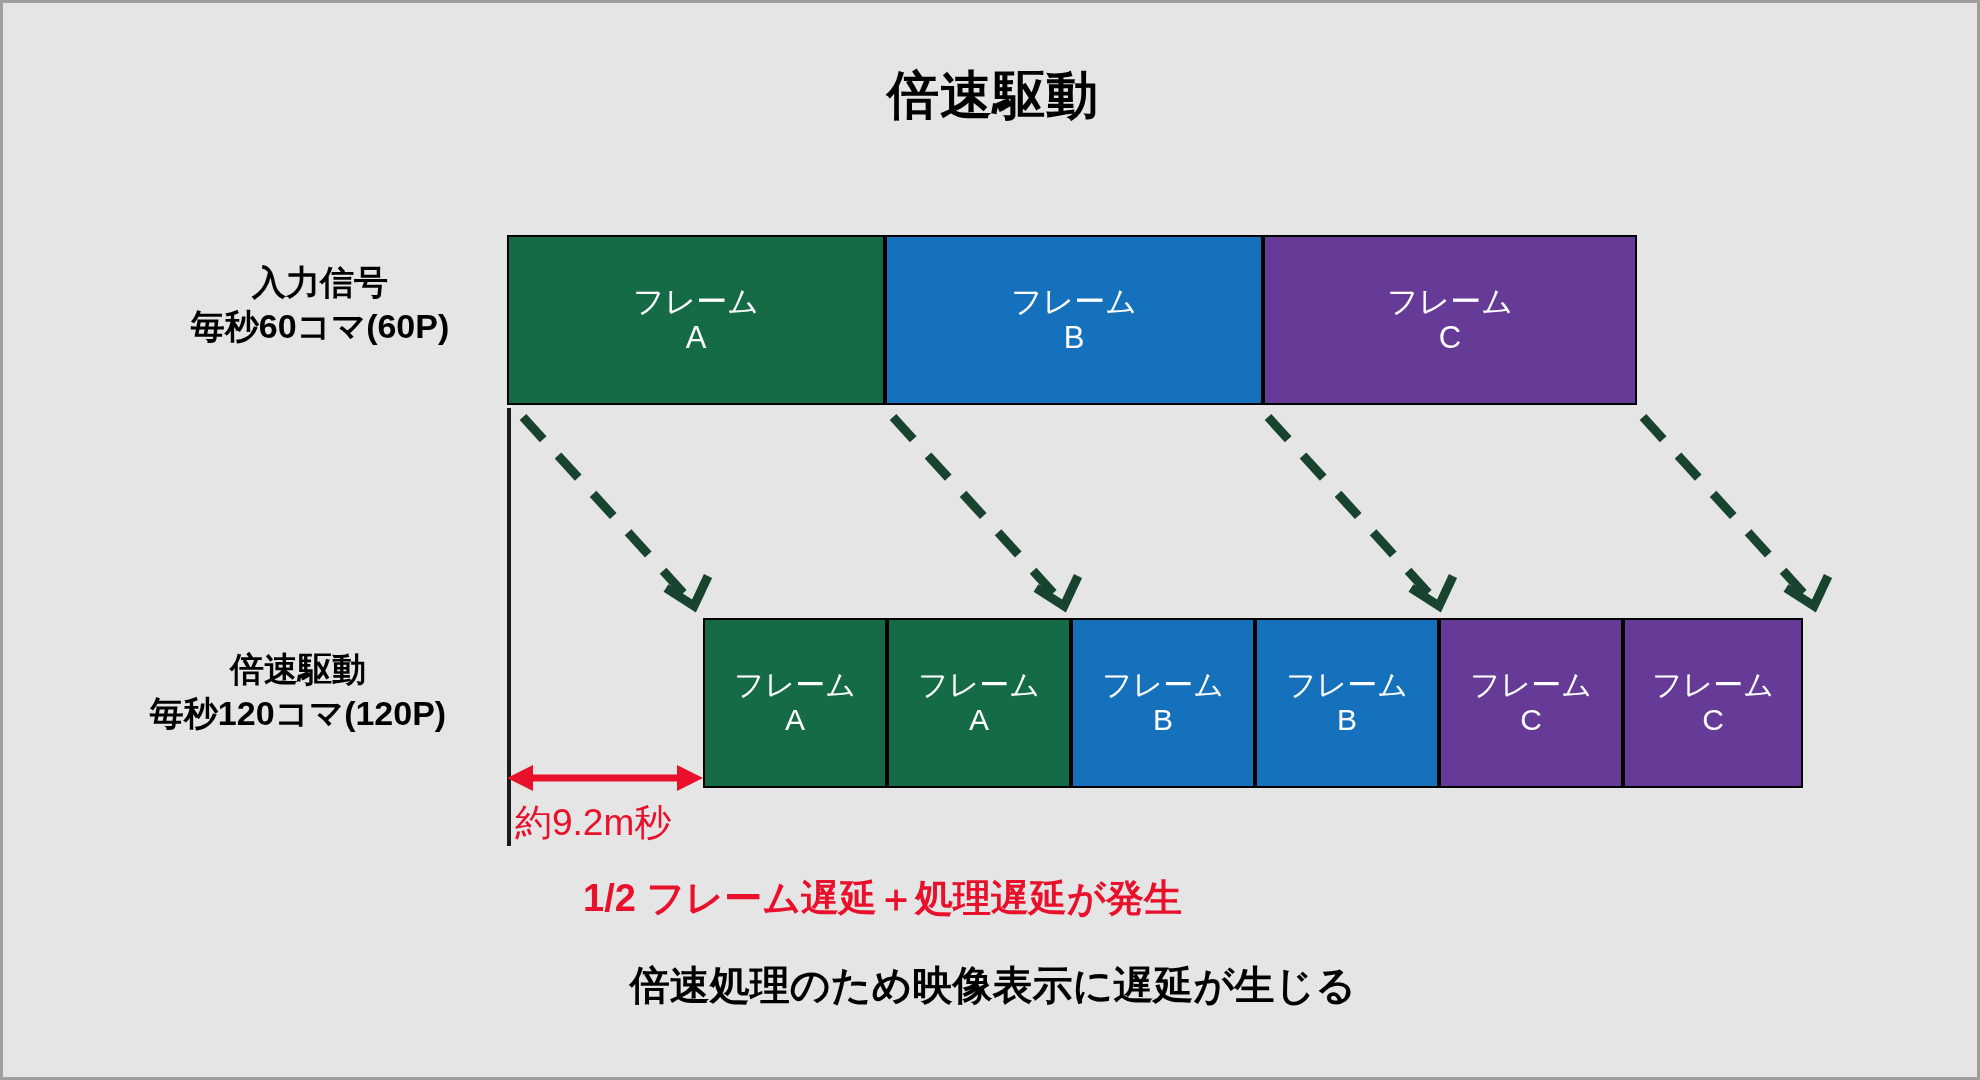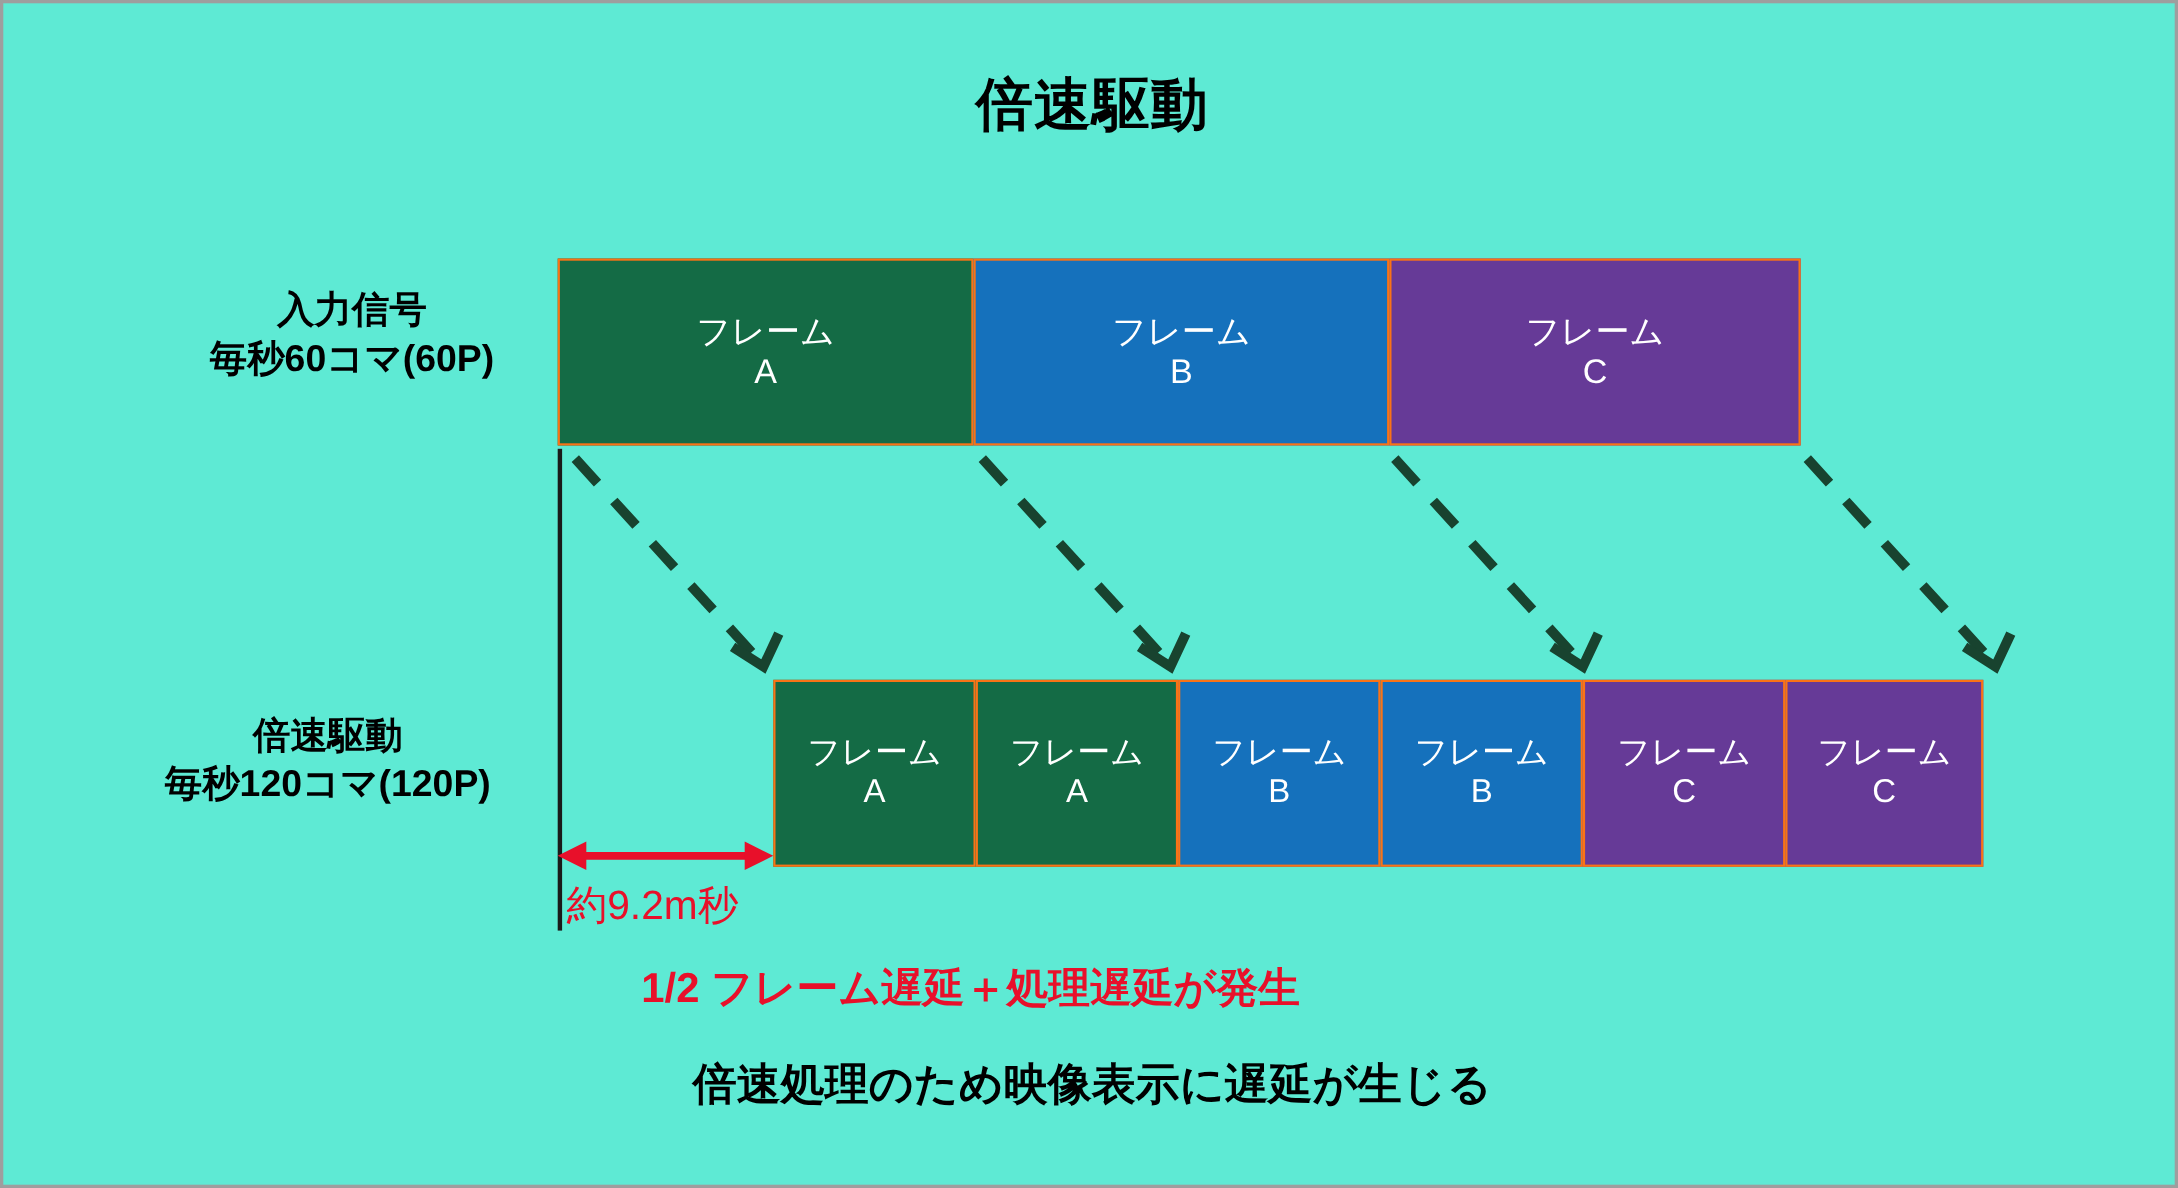--- a/index.html
+++ b/index.html
@@ -10,21 +10,21 @@
   body {
     width: 1980px;
     height: 1080px;
     font-family: "Liberation Sans", "DejaVu Sans", sans-serif;
     overflow: hidden;
   }
   #canvas {
     position: relative;
     width: 1980px;
     height: 1080px;
-    background: #5eead4;
+    background: #e5e5e5;
     box-sizing: border-box;
     border: 3px solid #9e9e9e;
     overflow: hidden;
   }
 
   
   #title {
     position: absolute;
     left: 0;
     top: 58px;
@@ -58,21 +58,21 @@
   #row-output { left: 700px;  top: 615px; height: 170px; }
 
   .frame-box {
     box-sizing: border-box;
     display: flex;
     flex-direction: column;
     align-items: center;
     justify-content: center;
     color: #ffffff;
     text-align: center;
-    border: 2px solid #f97316;
+    border: 2px solid #000000;
     line-height: 1.16;
     white-space: nowrap;
   }
   #row-input  .frame-box { font-size: 31px; }
   #row-output .frame-box { font-size: 30px; }
 
   .frame-box .fl-name  { display: block; }
   .frame-box .fl-letter{ display: block; }
 
   

